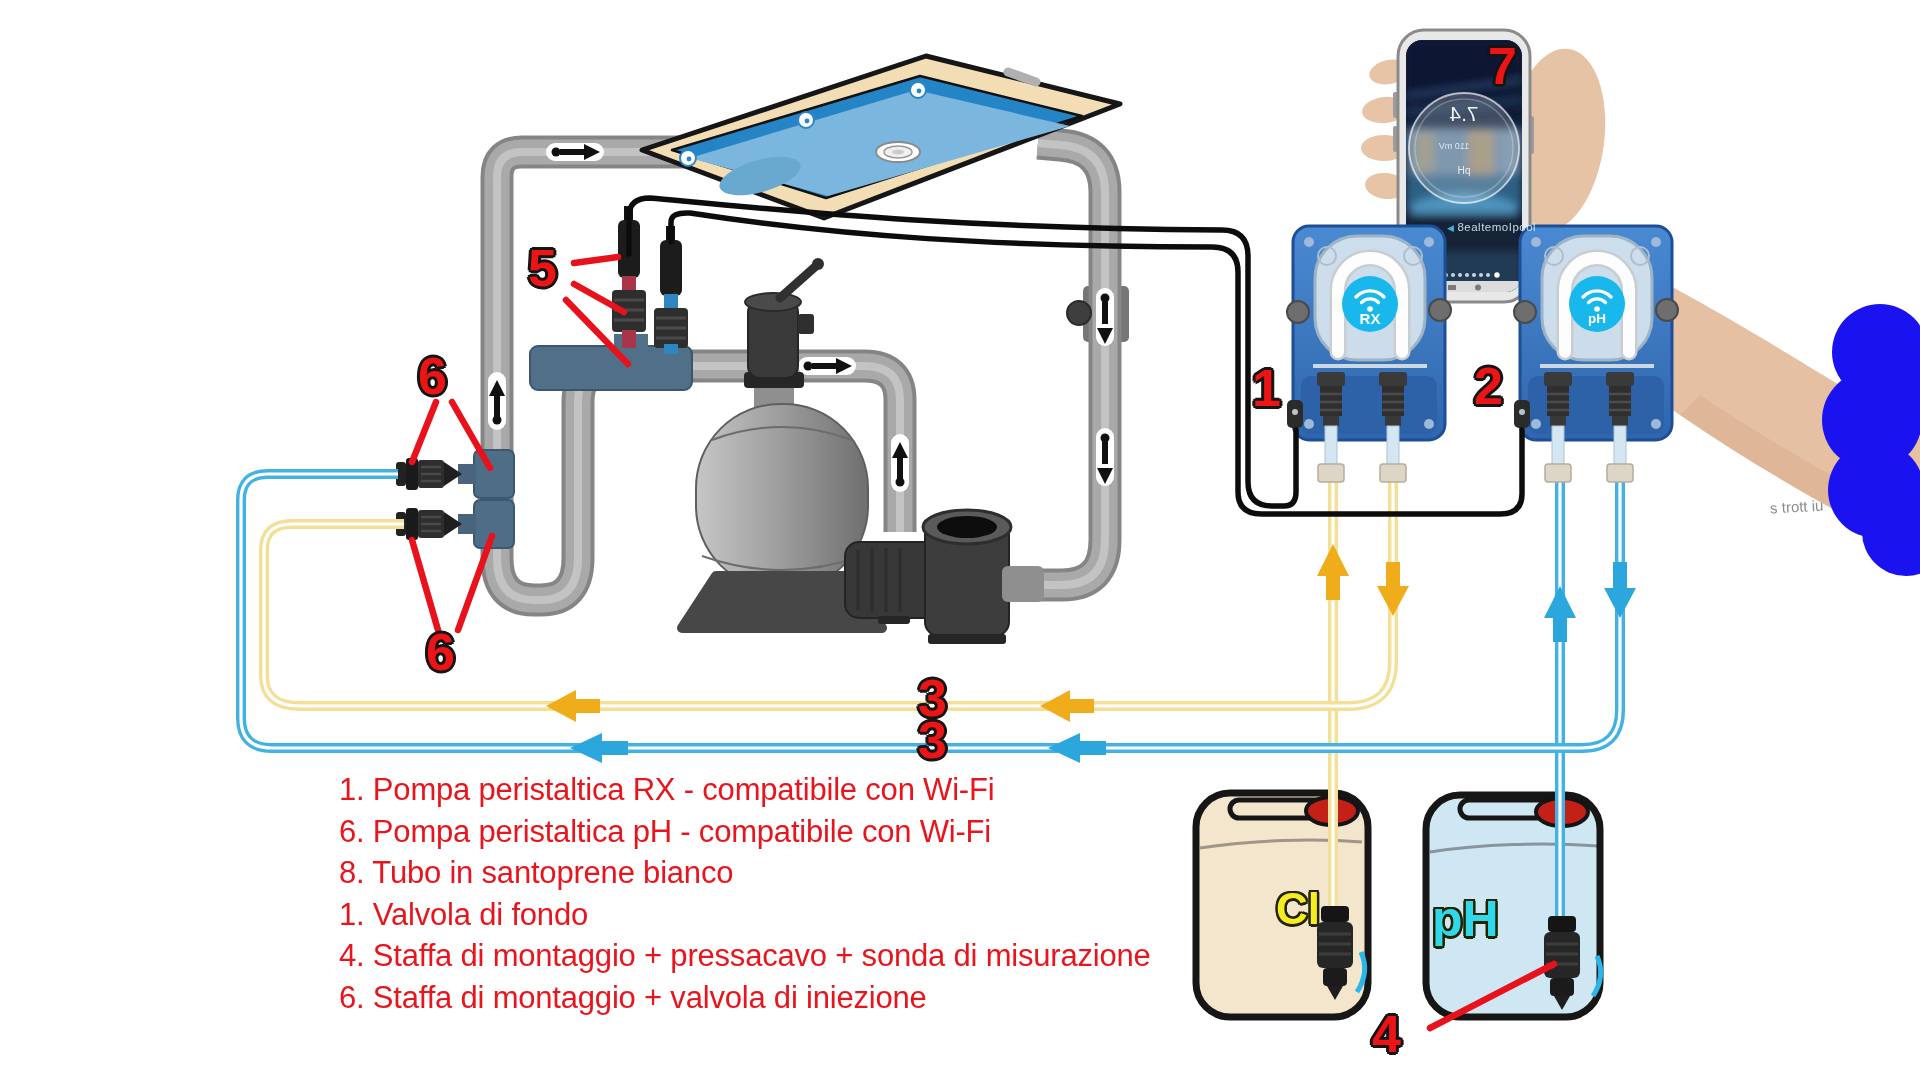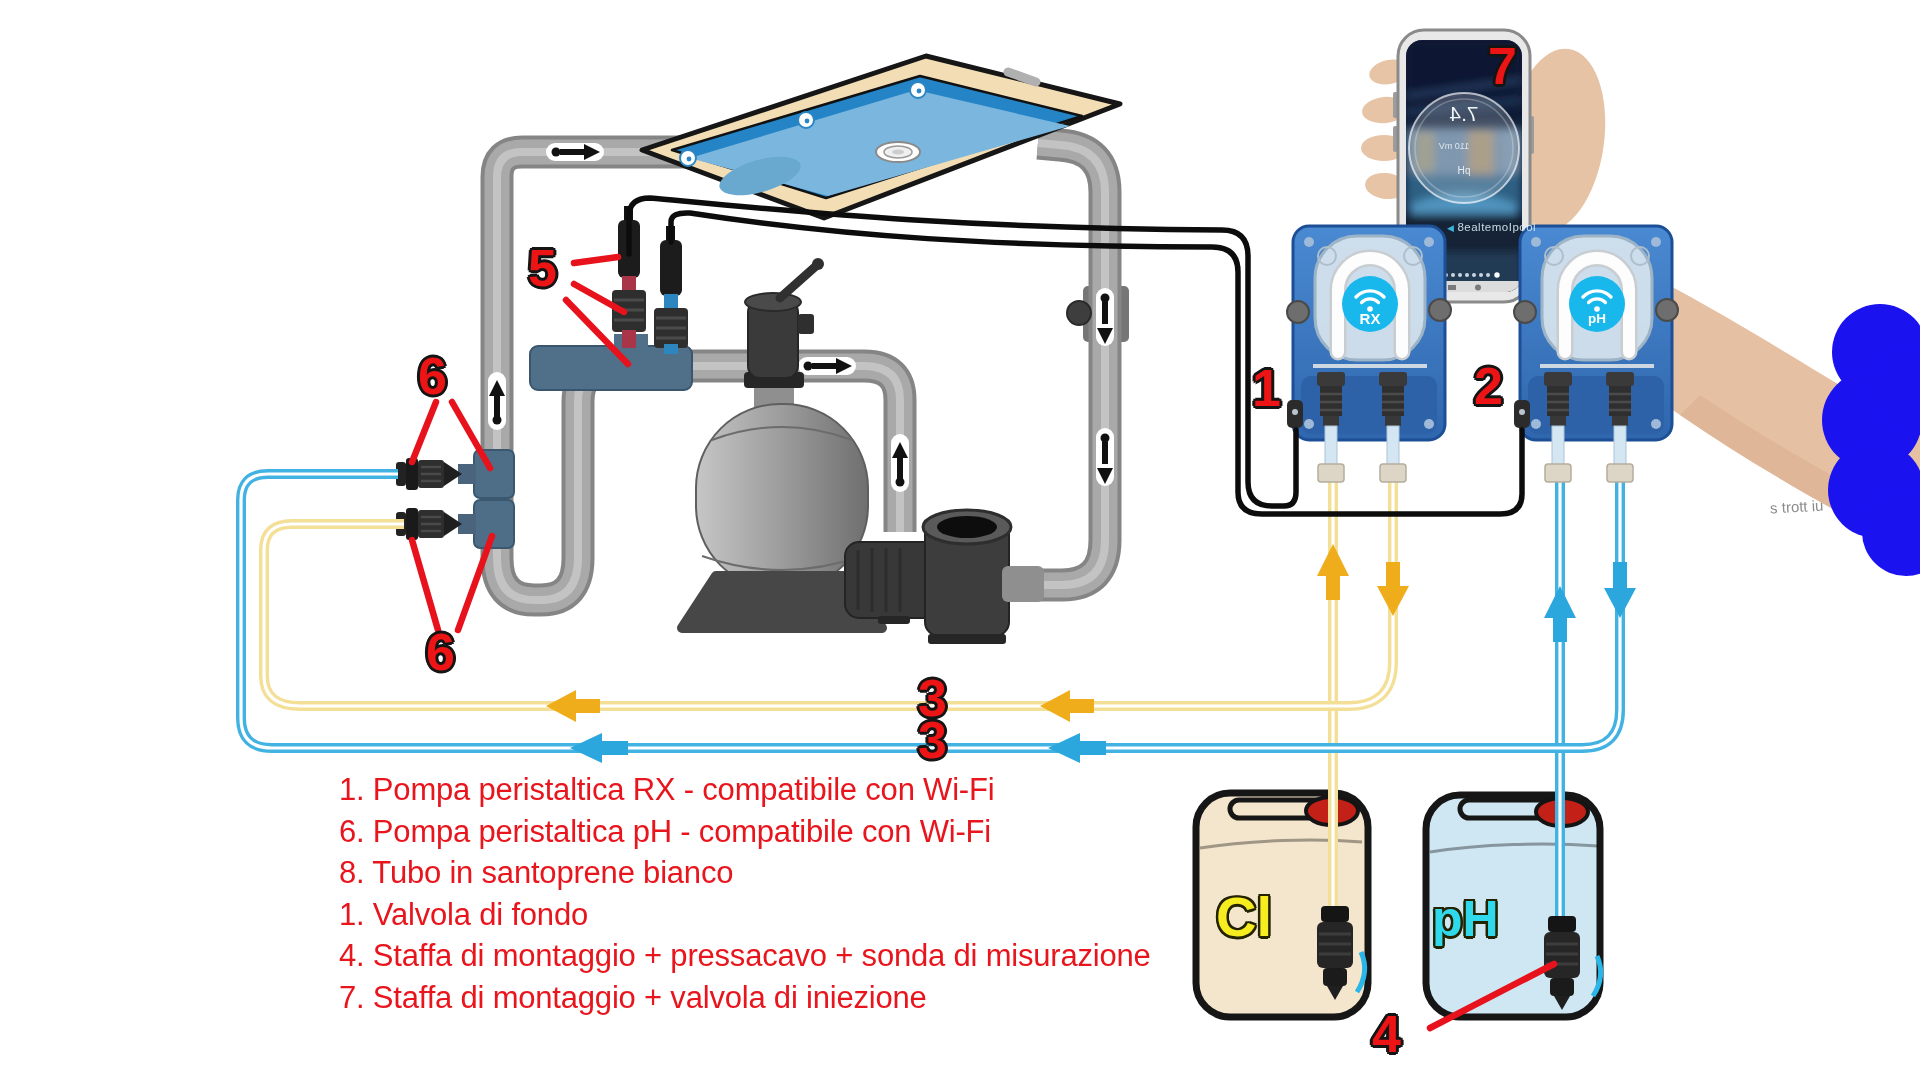--- a/index.html
+++ b/index.html
@@ -421,34 +421,34 @@
     <path d="M 1430,1028 L 1554,964"></path>
   </g>
 </svg>
 
 <div class="ov legend">
   <div>1. Pompa peristaltica RX - compatibile con Wi-Fi</div>
   <div>6. Pompa peristaltica pH - compatibile con Wi-Fi</div>
   <div>8. Tubo in santoprene bianco</div>
   <div>1. Valvola di fondo</div>
   <div>4. Staffa di montaggio + pressacavo + sonda di misurazione</div>
-  <div>7. Staffa di montaggio + valvola di iniezione</div>
+  <div>6. Staffa di montaggio + valvola di iniezione</div>
 </div>
 
 <span class="ov callout" style="left:1252px;top:362px;">1</span>
 <span class="ov callout" style="left:1474px;top:360px;">2</span>
 <span class="ov callout" style="left:918px;top:672px;">3</span>
 <span class="ov callout" style="left:918px;top:714px;">3</span>
 <span class="ov callout" style="left:1372px;top:1008px;">4</span>
 <span class="ov callout" style="left:528px;top:242px;">5</span>
 <span class="ov callout" style="left:418px;top:350px;">6</span>
 <span class="ov callout" style="left:426px;top:626px;">6</span>
 <span class="ov callout" style="left:1488px;top:40px;">7</span>
 
-<span class="ov jug-label" style="left:1216px;top:884px;font-size:56px;color:var(--cl-text);">Cl</span>
+<span class="ov jug-label" style="left:1276px;top:884px;font-size:44px;color:var(--cl-text);">Cl</span>
 <span class="ov jug-label" style="left:1432px;top:890px;font-size:50px;color:var(--ph-text);">pH</span>
 
 <span class="ov badge-label" style="left:1349px;top:310px;width:42px;font-size:15px;">RX</span>
 <span class="ov badge-label" style="left:1577px;top:311px;width:40px;font-size:13.5px;">pH</span>
 
 <span class="ov phone-txt mirror" style="left:1436px;top:102px;width:56px;font-size:21px;">7.4</span>
 <span class="ov phone-txt mirror" style="left:1424px;top:141px;width:60px;font-size:9px;color:#dde6ee;">110 mV</span>
 <span class="ov phone-txt mirror" style="left:1446px;top:165px;width:36px;font-size:10px;color:#e6eef4;">pH</span>
 <span class="ov brand" style="left:1447px;top:221px;"><span class="tri">◀</span><span>8ealtemoIpool</span></span>
 

